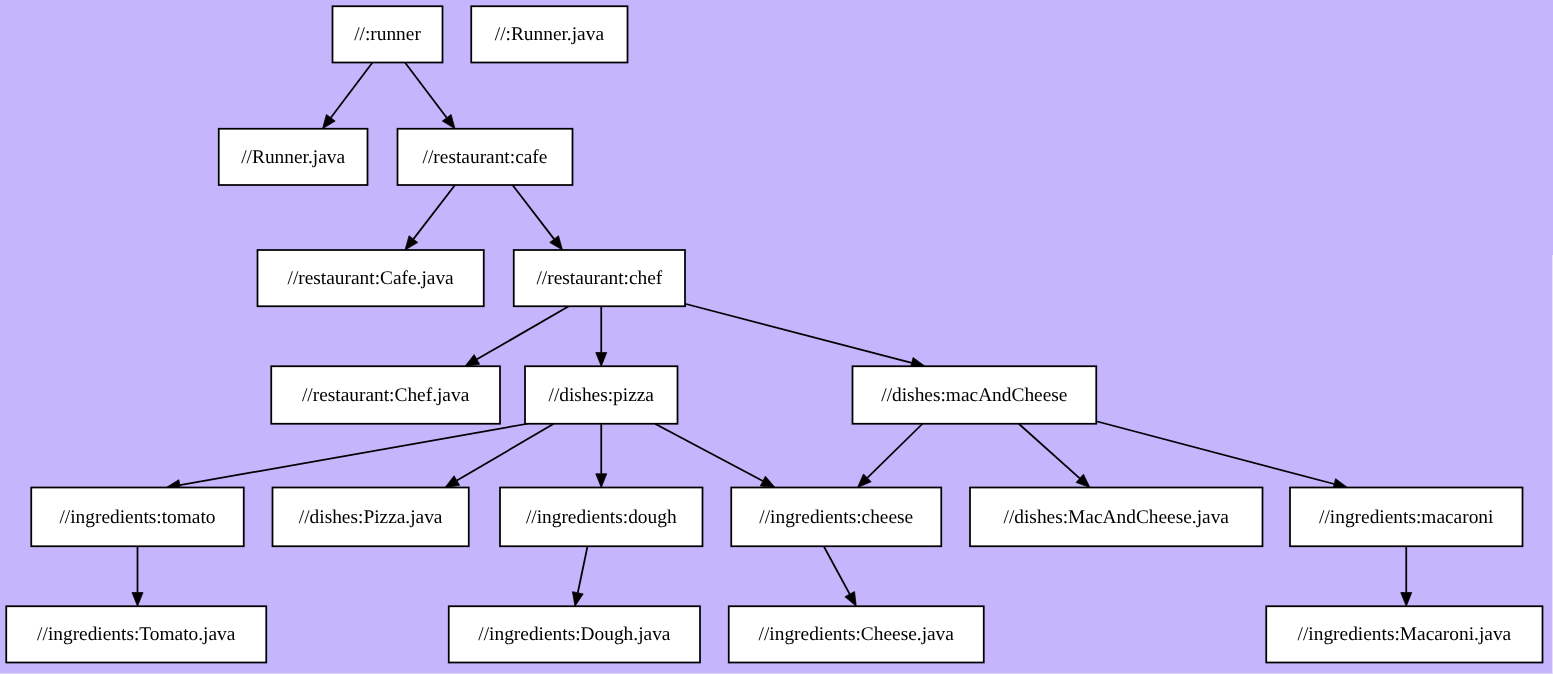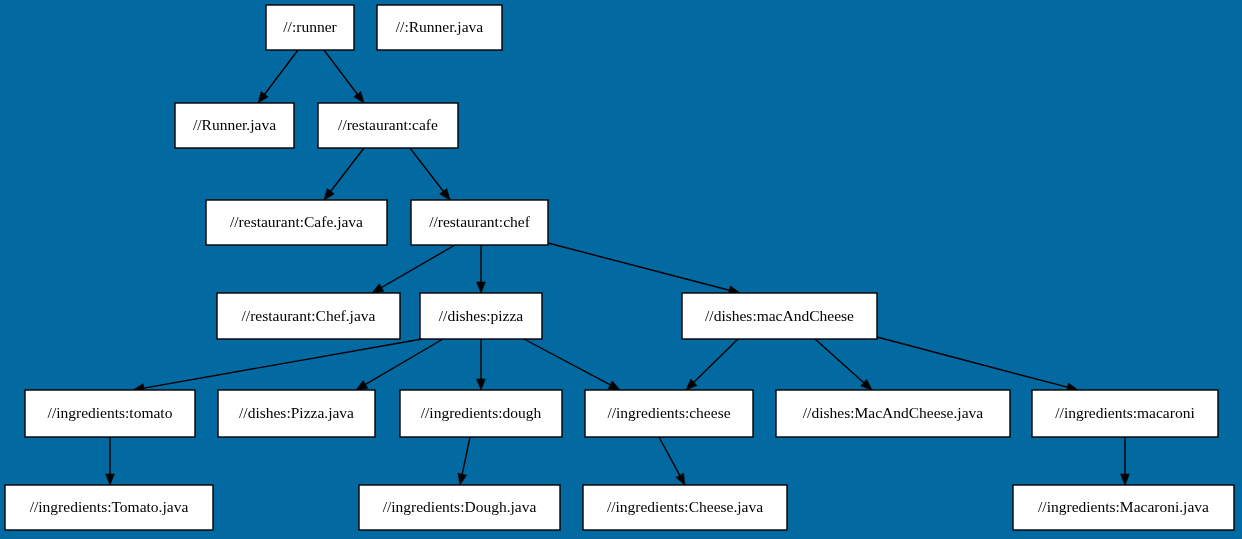--- a/index.html
+++ b/index.html
@@ -10,21 +10,21 @@
   body {
     width: 1242px;
     height: 539px;
     overflow: hidden;
     font-family: "Liberation Serif", "DejaVu Serif", serif;
   }
   #graph-root {
     position: relative;
     width: 1242px;
     height: 539px;
-    background: #0369a1;
+    background: #c4b5fd;
   }
   svg#graph-canvas {
     position: absolute;
     top: 0;
     left: 0;
     width: 1242px;
     height: 539px;
     display: block;
   }
   .node-box {

